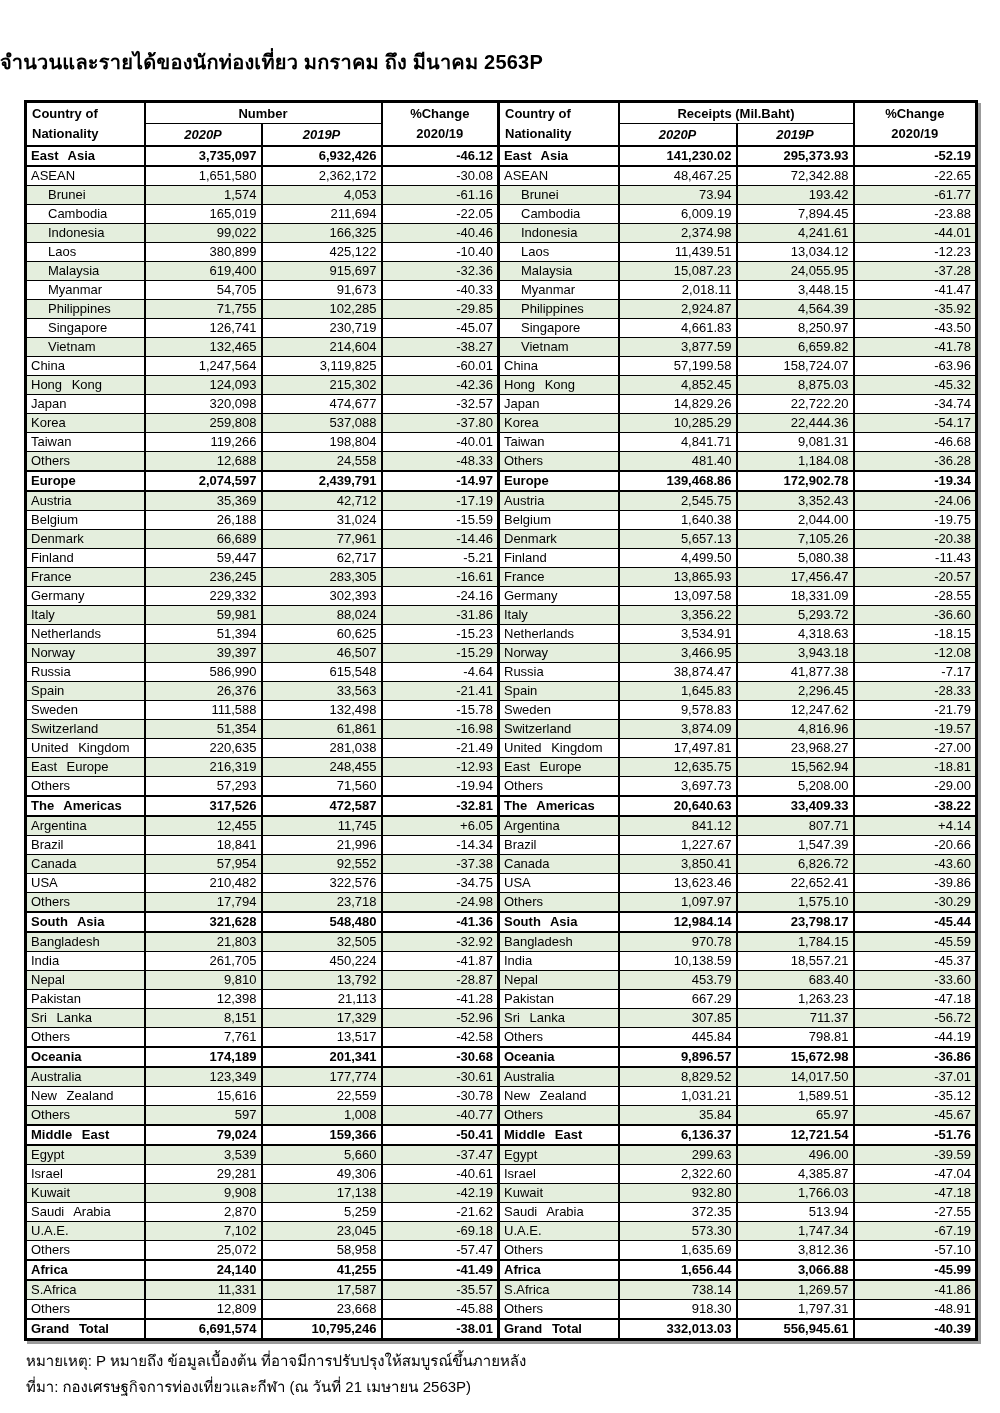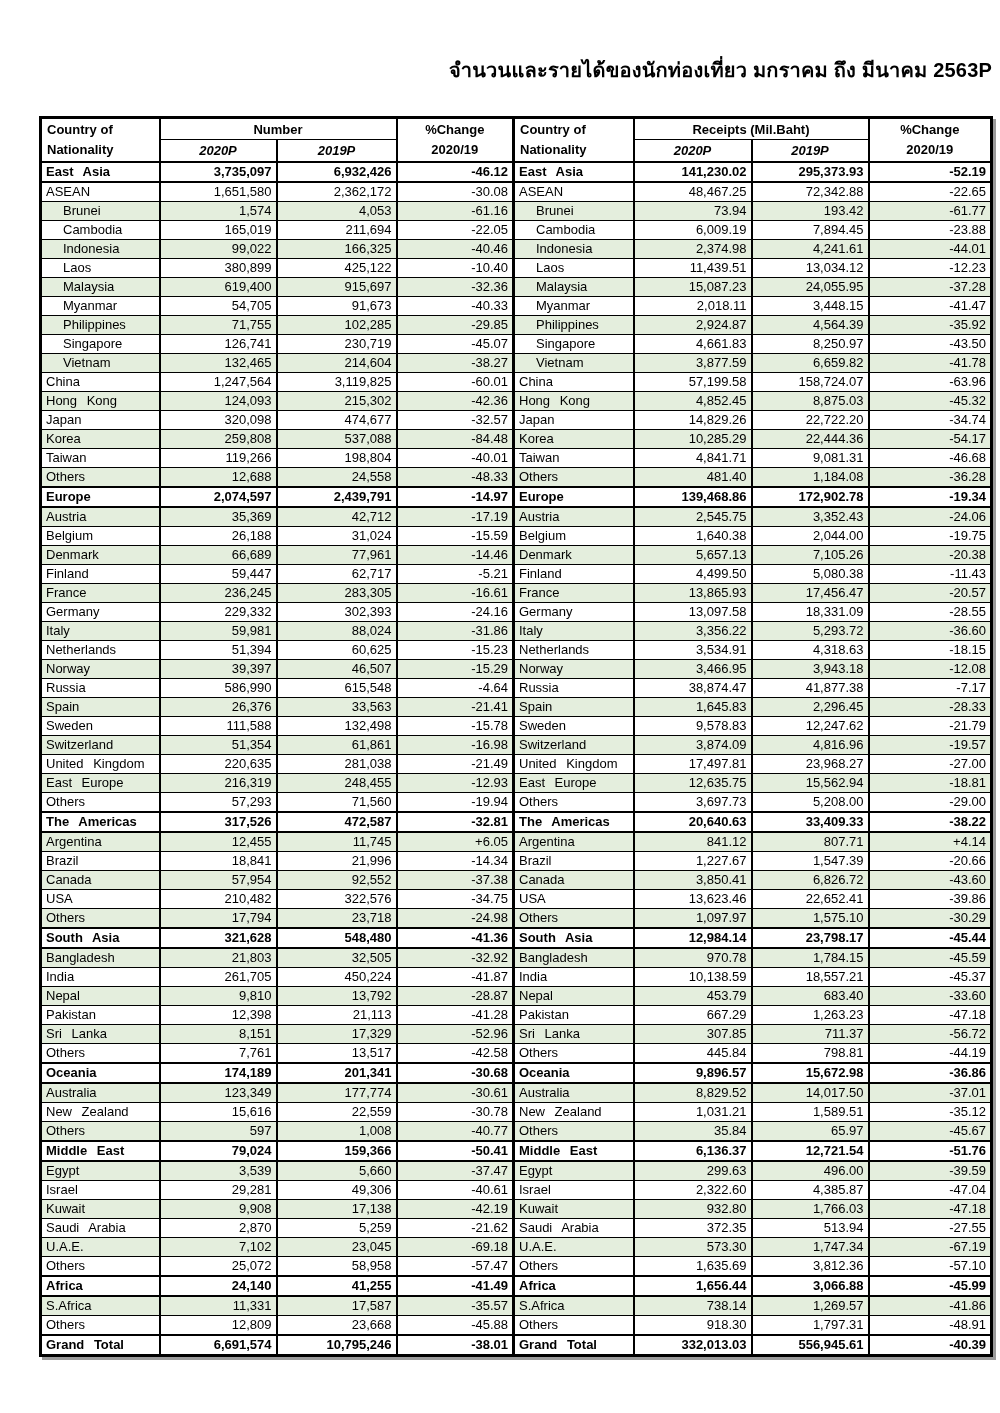--- a/index.html
+++ b/index.html
@@ -2,26 +2,26 @@
 <html style="--shade: #e4eedd;"><head>
 <meta charset="utf-8">
 <style>
   html,body { margin:0; padding:0; }
   body {
     width:1000px; height:1413px; background:#ffffff; color:#000;
     font-family:"Liberation Sans", sans-serif;
     -webkit-font-smoothing:antialiased;
   }
   .title {
-    text-align:right; font-weight:bold; font-size:20px;
-    margin:8px; padding:46px 0 22px 0; letter-spacing:0.2px;
+    text-align:left; font-weight:bold; font-size:20px;
+    margin:0; padding:46px 0 22px 0; letter-spacing:0.2px;
   }
   table.report {
     border-collapse:collapse; table-layout:fixed;
-    margin-left:39px; border:3px solid #000;
+    margin-left:24px; border:3px solid #000;
     box-shadow:3px 3px 0 #9b9b9b;
   }
   th, td {
     border:1px solid #000; border-left-width:2px;
     overflow:hidden; white-space:nowrap; box-sizing:border-box;
   }
   thead th {
     font-size:13px; font-weight:bold; padding:1px 5px; height:21px;
     background:#fff; vertical-align:middle;
   }
@@ -222,21 +222,21 @@
           <td class="chg">-32.57</td>
           <td class="name sep">Japan</td>
           <td class="num">14,829.26</td>
           <td class="num">22,722.20</td>
           <td class="chg">-34.74</td>
         </tr>
         <tr class="detail shade">
           <td class="name">Korea</td>
           <td class="num">259,808</td>
           <td class="num">537,088</td>
-          <td class="chg">-84.48</td>
+          <td class="chg">-37.80</td>
           <td class="name sep">Korea</td>
           <td class="num">10,285.29</td>
           <td class="num">22,444.36</td>
           <td class="chg">-54.17</td>
         </tr>
         <tr class="detail">
           <td class="name">Taiwan</td>
           <td class="num">119,266</td>
           <td class="num">198,804</td>
           <td class="chg">-40.01</td>
@@ -701,14 +701,18 @@
           <td class="num">10,795,246</td>
           <td class="chg">-38.01</td>
           <td class="name sep">Grand Total</td>
           <td class="num">332,013.03</td>
           <td class="num">556,945.61</td>
           <td class="chg">-40.39</td>
         </tr>
       </tbody>
   </table>
 
+  <div class="notes">
+    <div>หมายเหตุ: P หมายถึง ข้อมูลเบื้องต้น ที่อาจมีการปรับปรุงให้สมบูรณ์ขึ้นภายหลัง</div>
+    <div>ที่มา: กองเศรษฐกิจการท่องเที่ยวและกีฬา (ณ วันที่ 21 เมษายน 2563P)</div>
+  </div>
 
 </div>
 
 </body></html>

